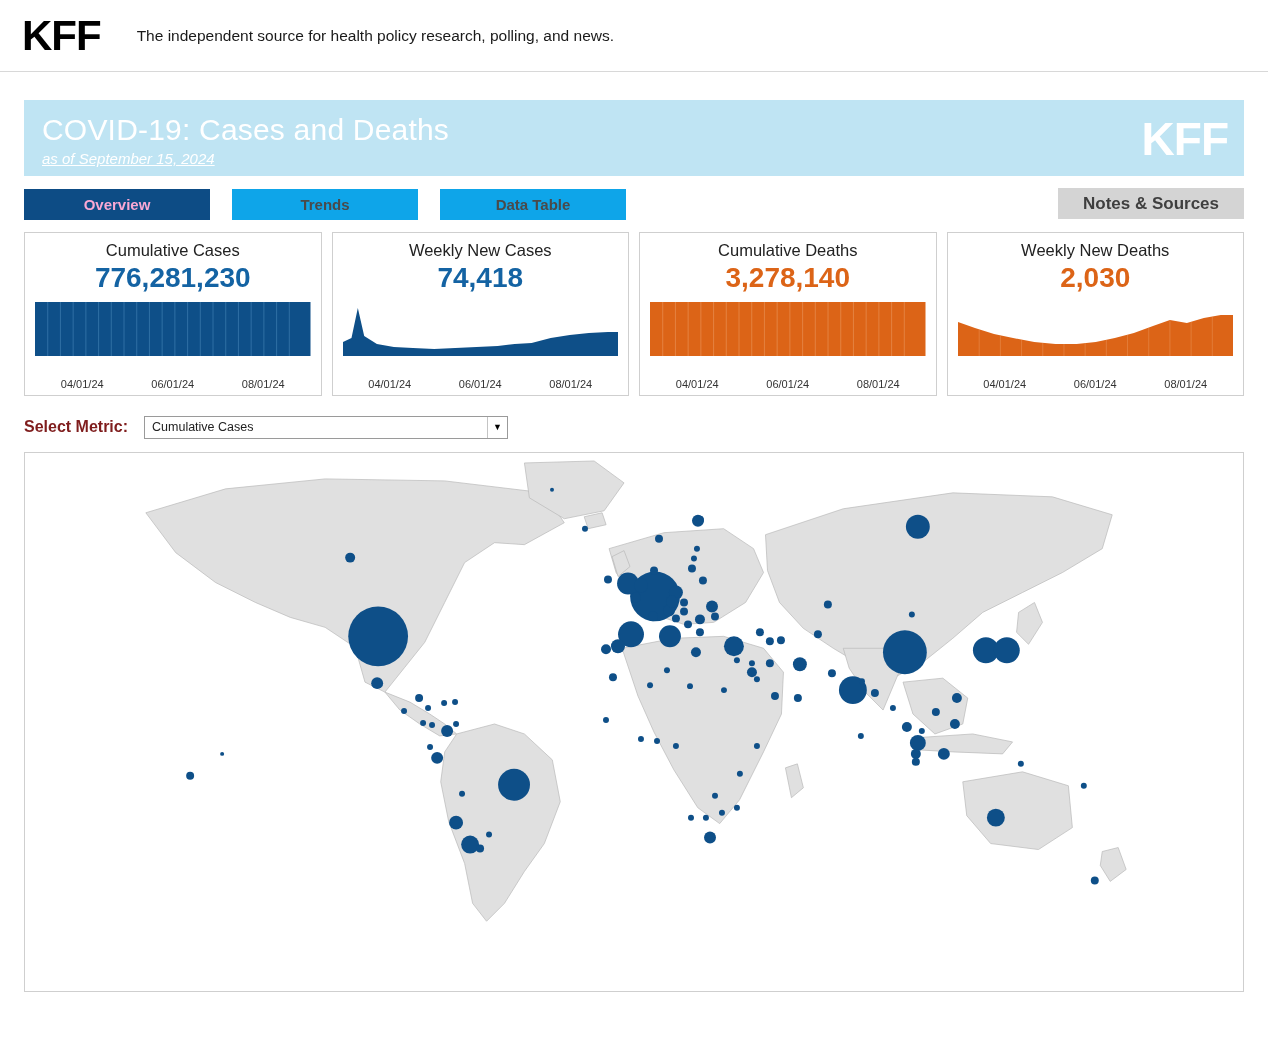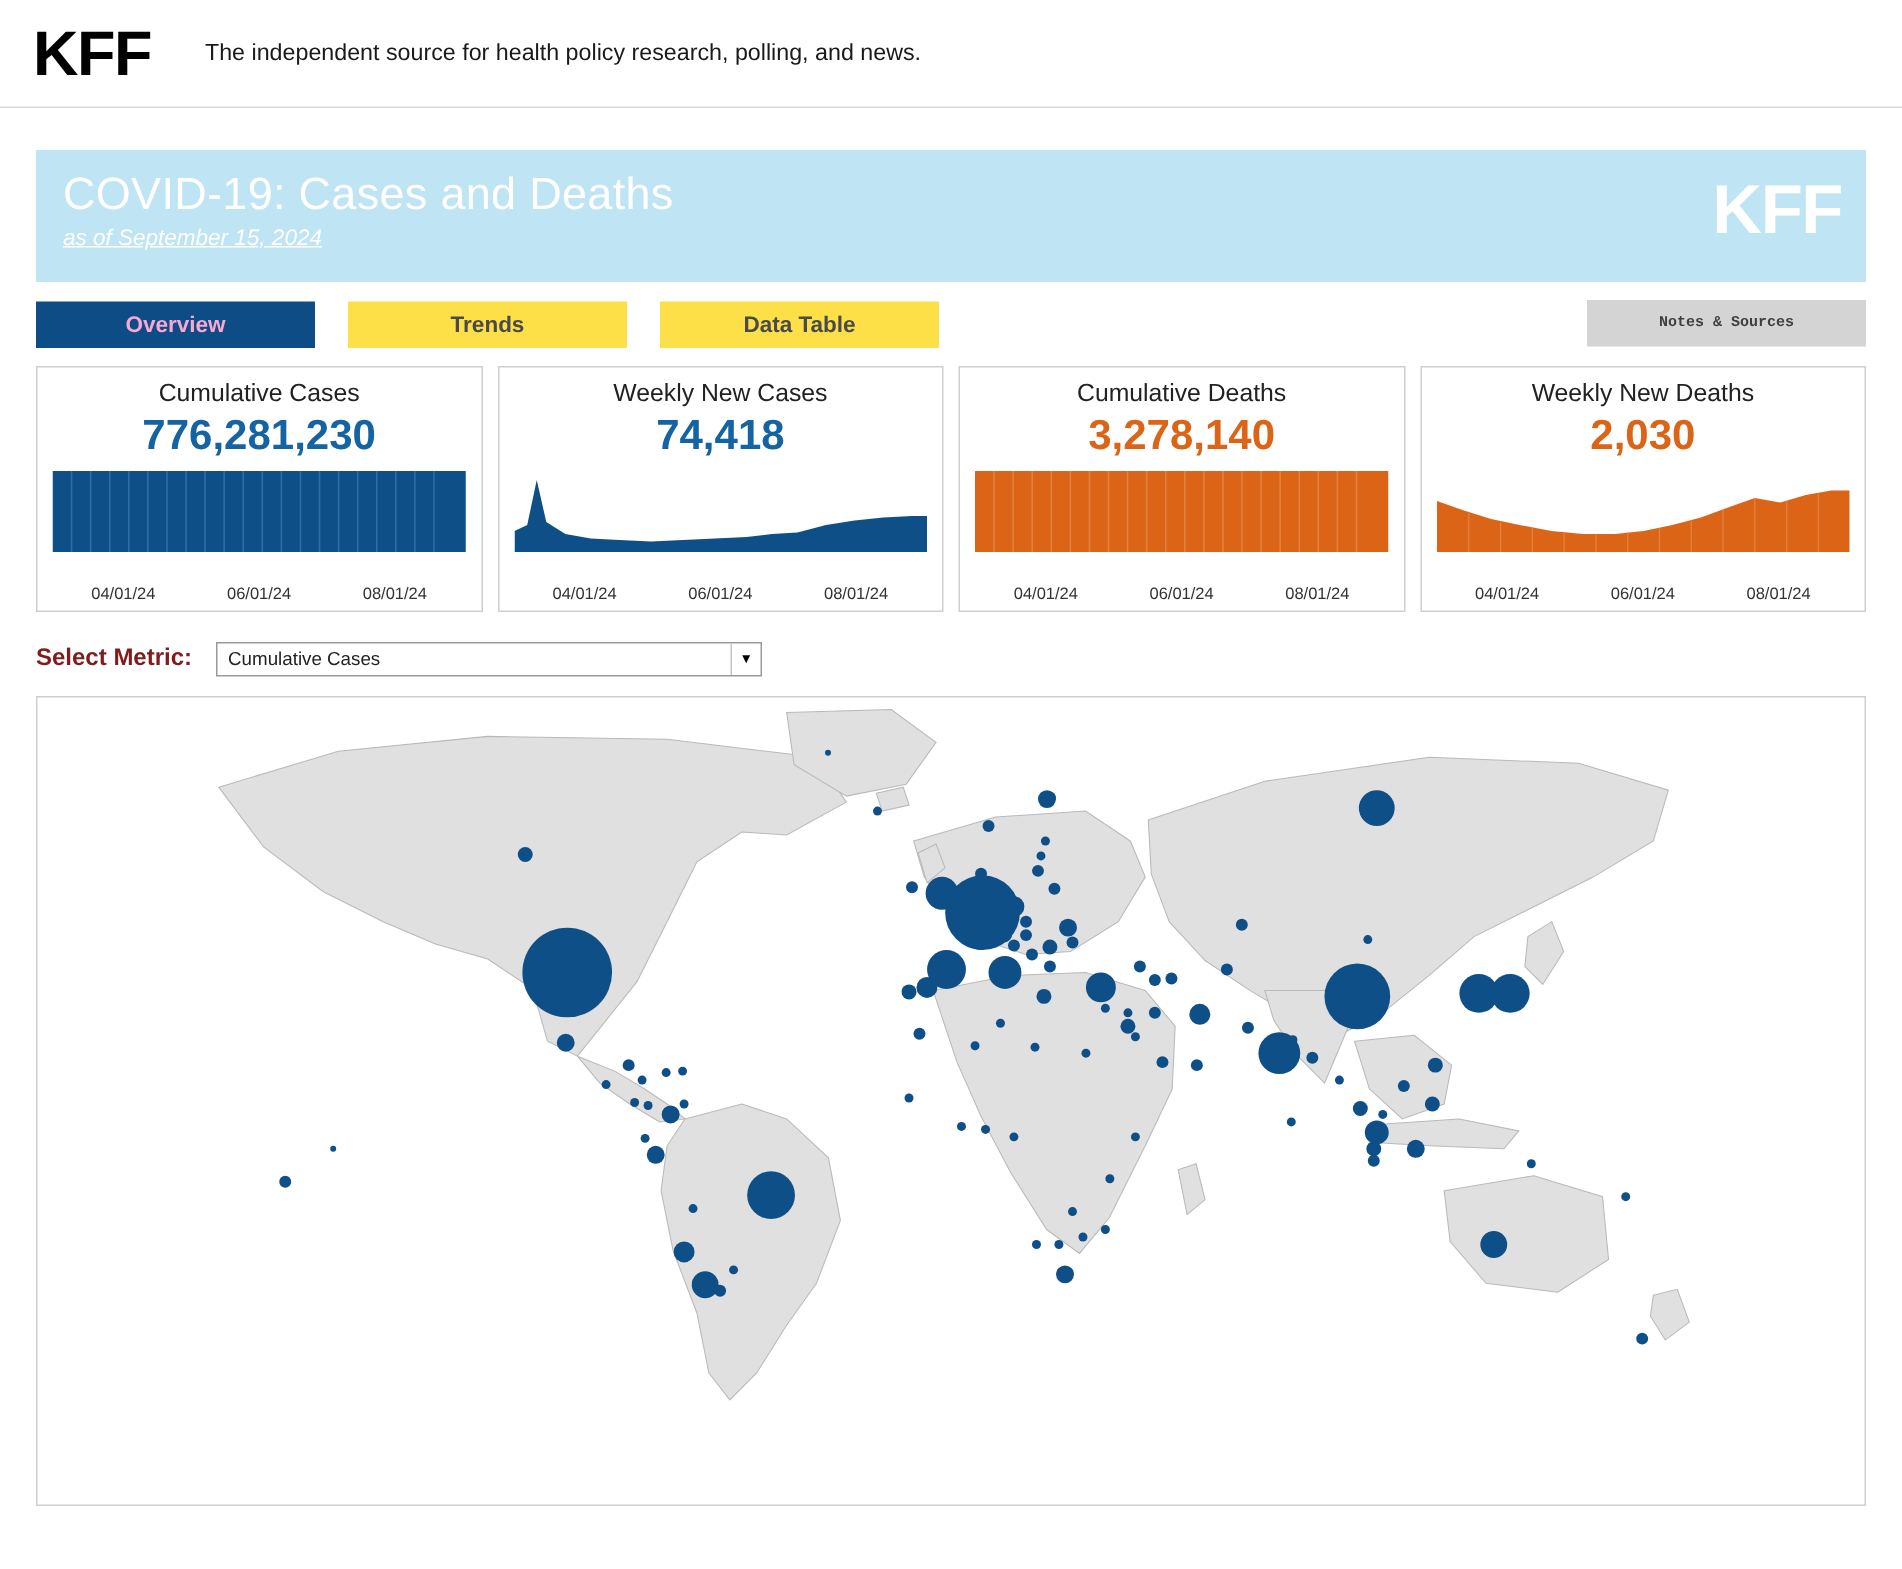--- a/index.html
+++ b/index.html
@@ -34,21 +34,21 @@
   }
 
   
   .dash {
     padding: 28px 24px 0 24px;
   }
 
   
   .banner {
     background: #bfe4f3;
-    height: 88px;
+    height: 76px;
     position: relative;
     padding: 12px 17px 0 18px;
   }
   .banner-title {
     font-size: 30px;
     color: #ffffff;
     font-weight: normal;
     line-height: 1.2;
     letter-spacing: 0.2px;
   }
@@ -79,43 +79,42 @@
     height: 32px;
   }
   .tab {
     width: 186px;
     height: 31px;
     line-height: 31px;
     text-align: center;
     font-size: 15px;
     font-weight: bold;
     color: #4a4a4a;
-    background: #fde047;
+    background: #0ea5e9;
     margin-right: 22px;
     cursor: pointer;
     user-select: none;
   }
   .tab.active {
     background: #0d4c85;
     color: #f9a8d4;
   }
   .notes-btn {
     position: absolute;
     right: 0;
     top: 0;
     width: 186px;
     height: 31px;
     line-height: 31px;
     text-align: center;
-    font-size: 10px;
+    font-size: 17px;
     font-weight: bold;
     color: #3f3f3f;
     background: #d4d4d4;
     cursor: pointer;
-    font-family: Liberation Mono, monospace;
   }
 
   
   .kpis {
     margin-top: 12px;
     display: flex;
     gap: 10px;
   }
   .kpi {
     flex: 1 1 0;

